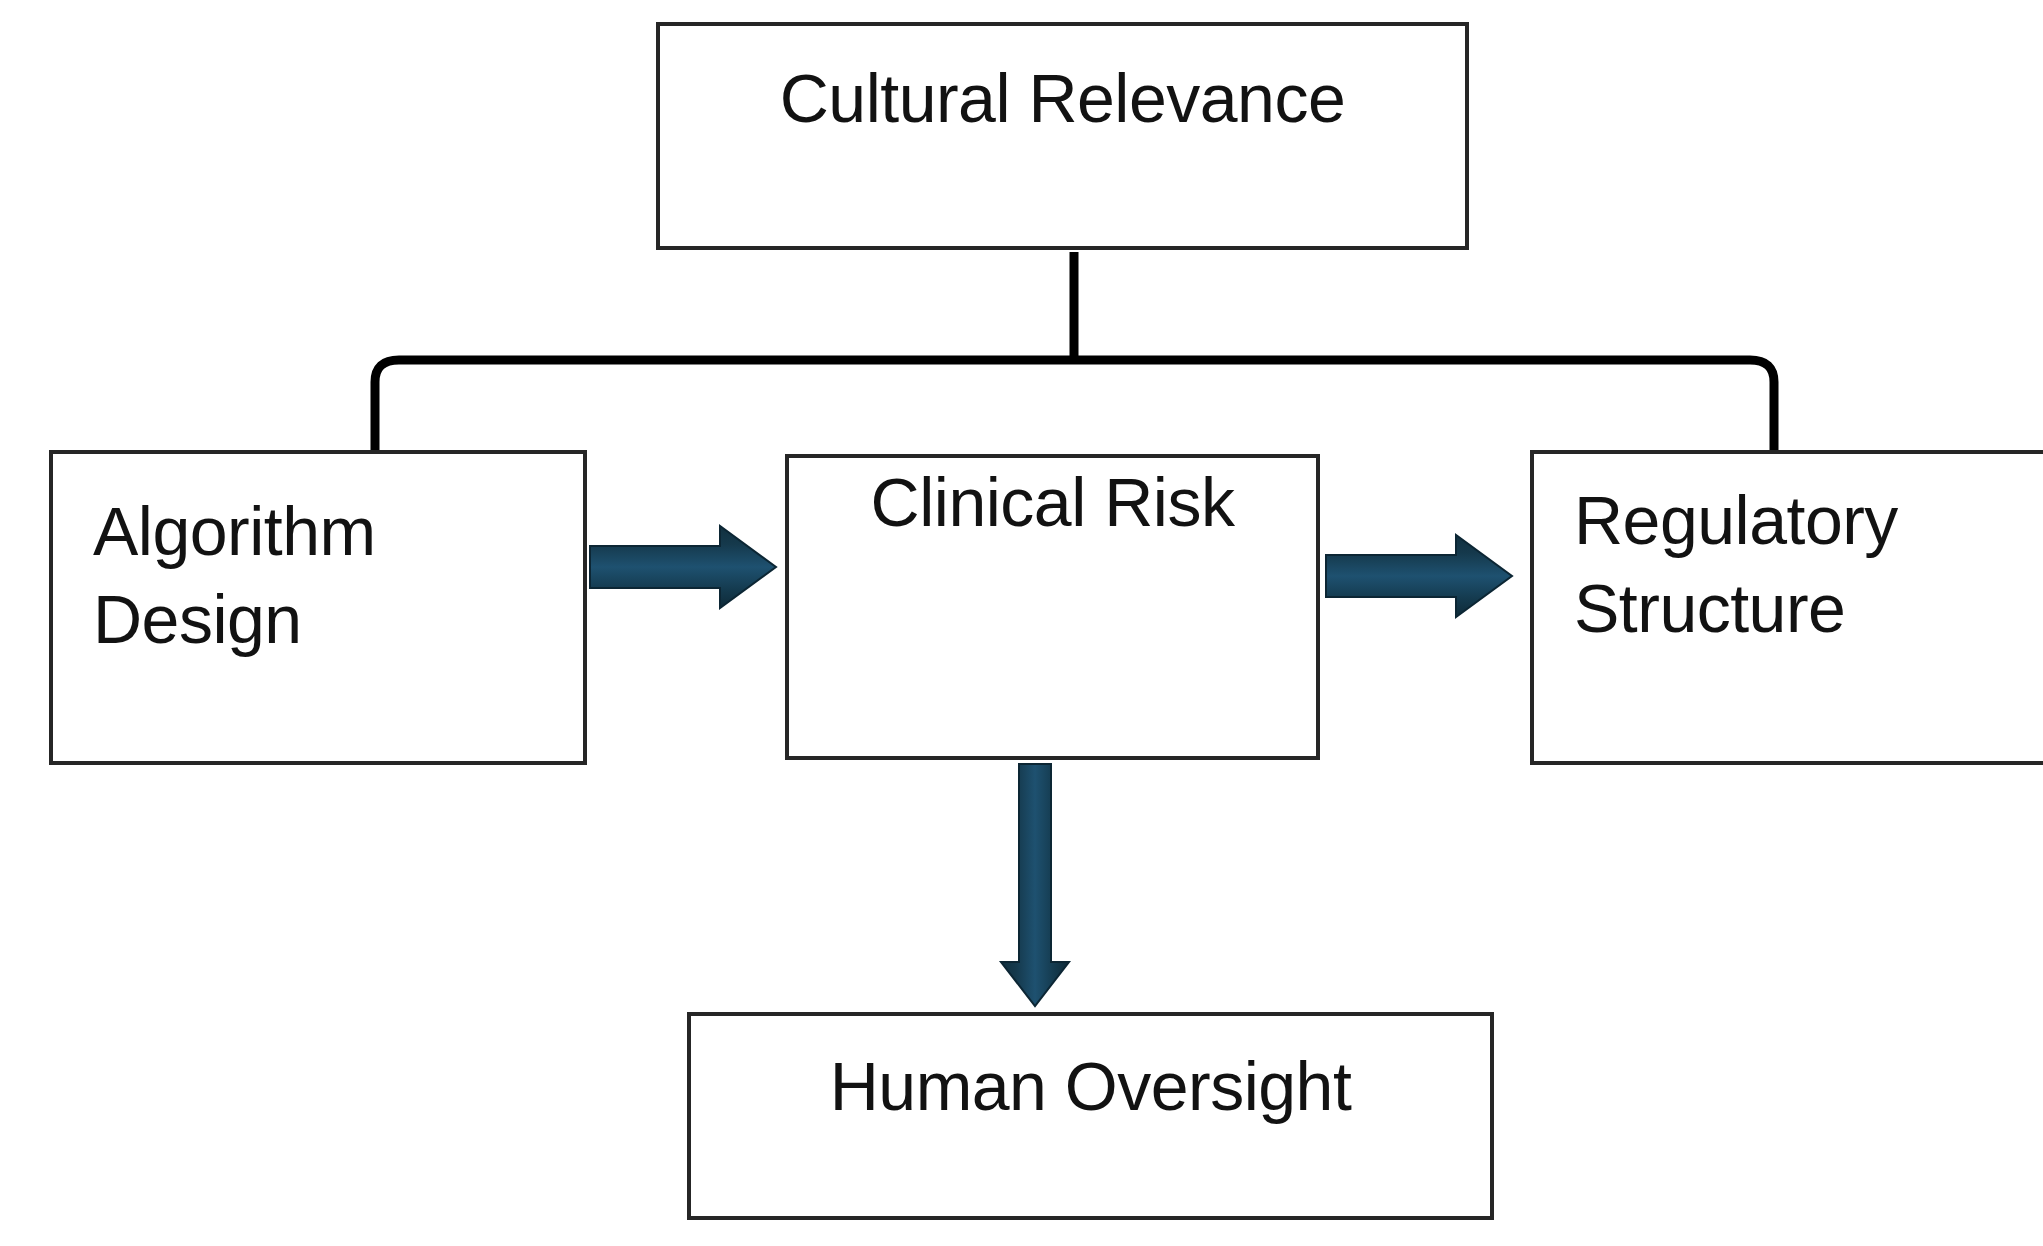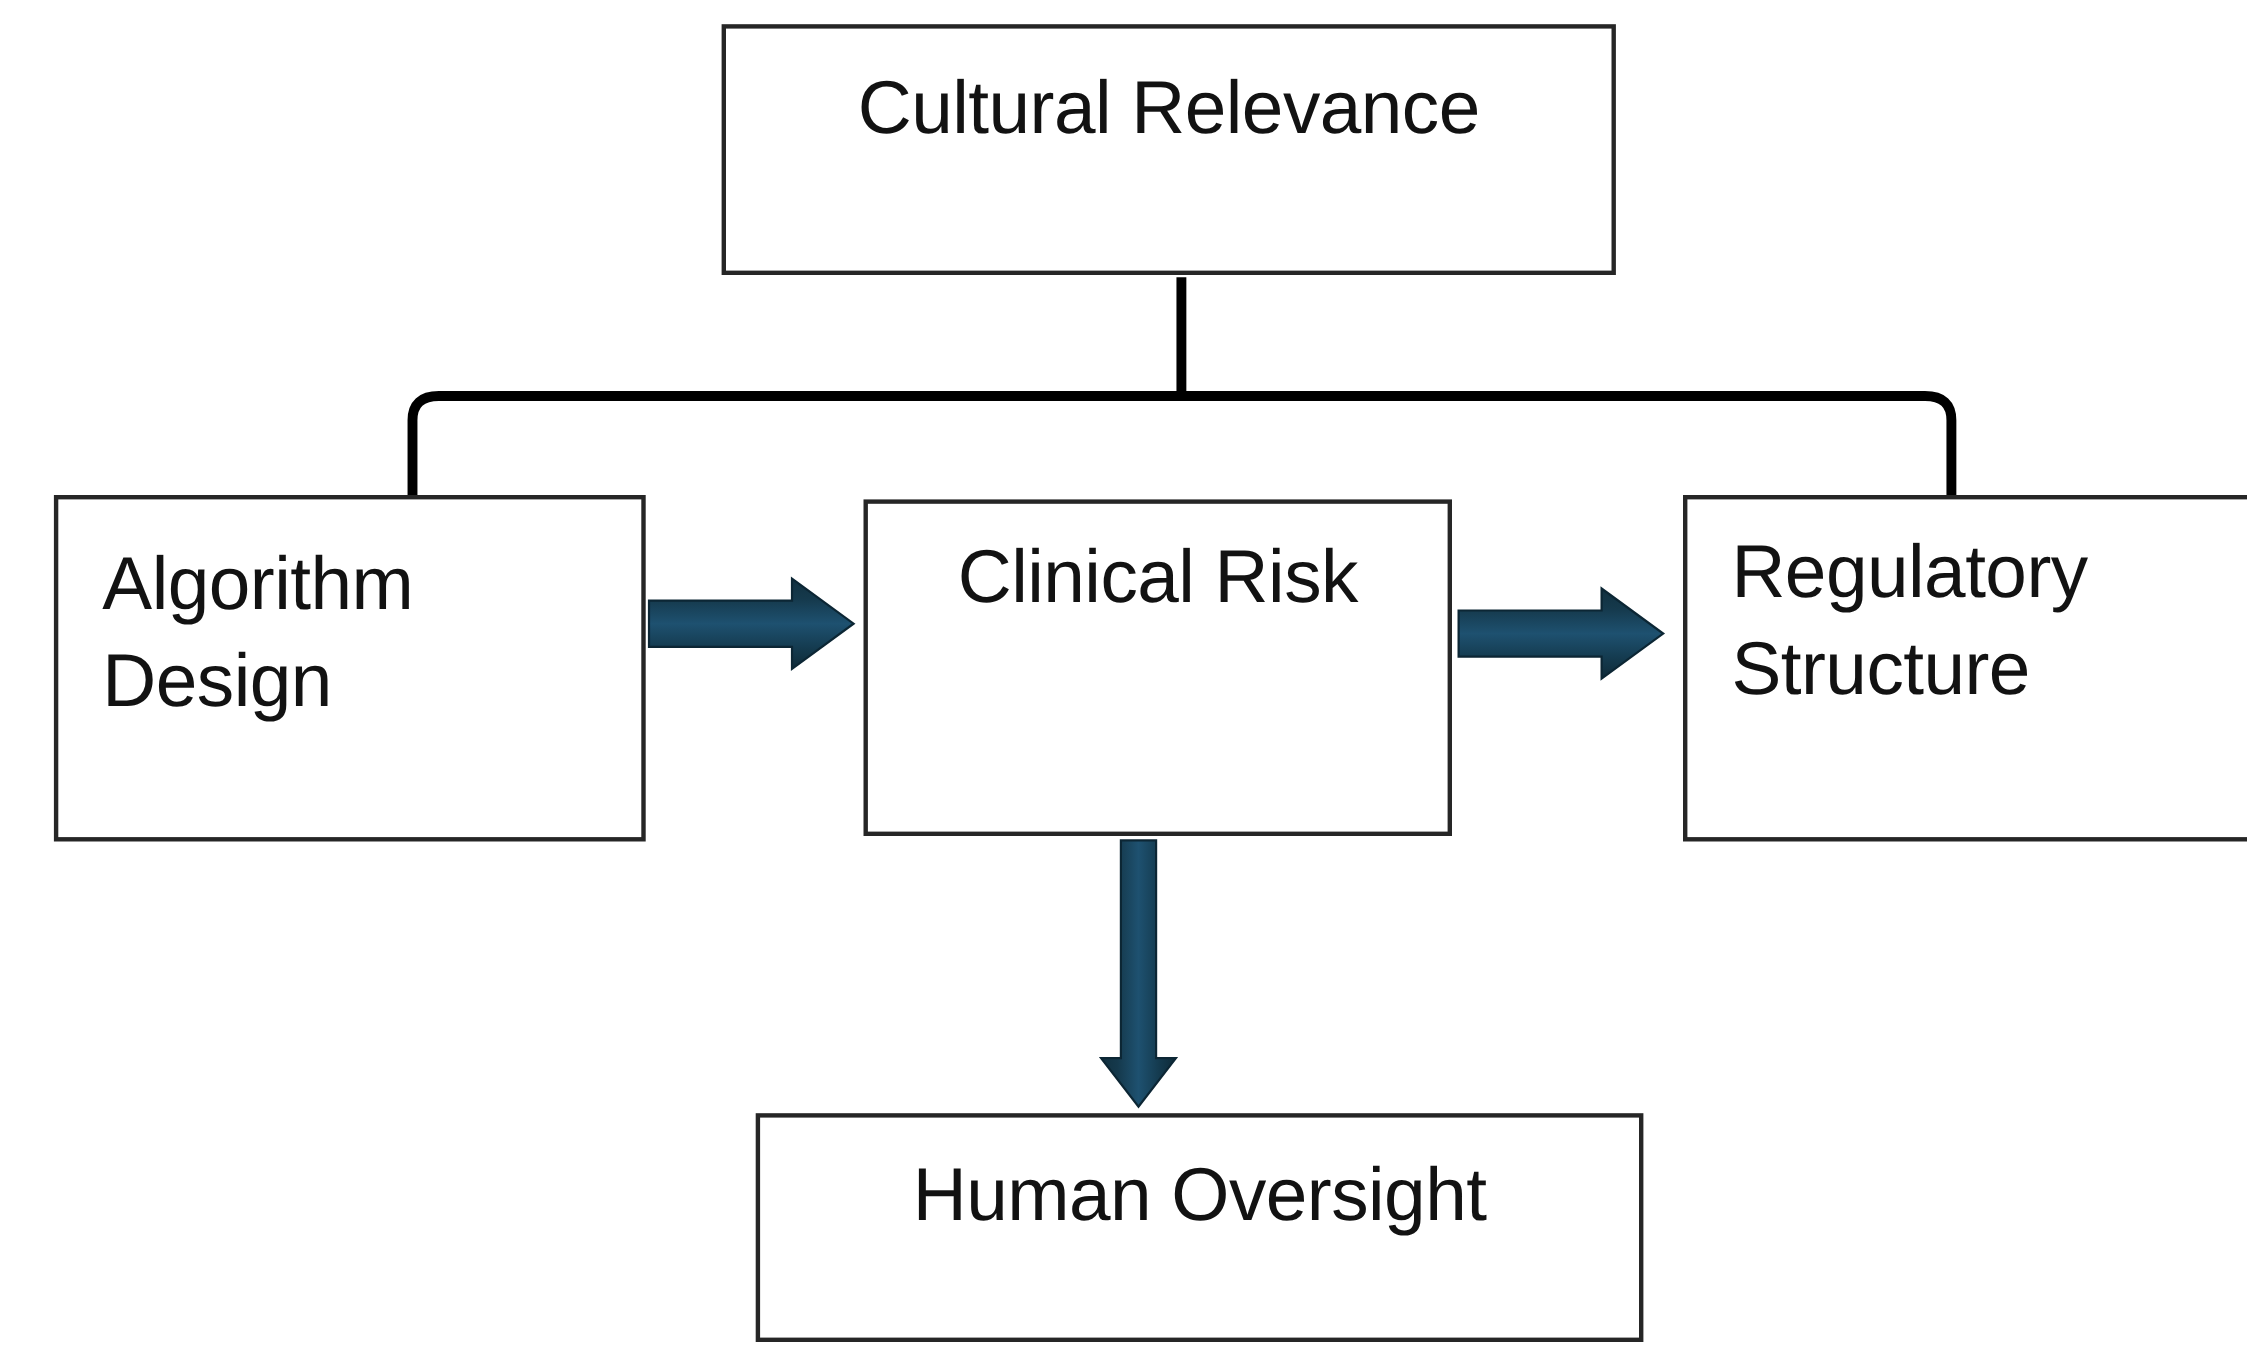--- a/index.html
+++ b/index.html
@@ -45,21 +45,21 @@
     left: 17px; top: 450px; width: 538px; height: 315px;
     align-items: flex-start;
     justify-content: flex-start;
   }
   #node-algorithm-design .label { padding: 33px 0 0 40px; text-align: left; }
 
   #node-clinical-risk {
     left: 753px; top: 454px; width: 535px; height: 306px;
     align-items: flex-start;
   }
-  #node-clinical-risk .label { padding-top: 22px; }
+  #node-clinical-risk .label { }
 
   #node-regulatory-structure {
     left: 1498px; top: 450px; width: 533px; height: 315px;
     align-items: flex-start;
     justify-content: flex-start;
   }
   #node-regulatory-structure .label { padding: 22px 0 0 40px; text-align: left; }
 
   #node-human-oversight {
     left: 655px; top: 1012px; width: 807px; height: 208px;

